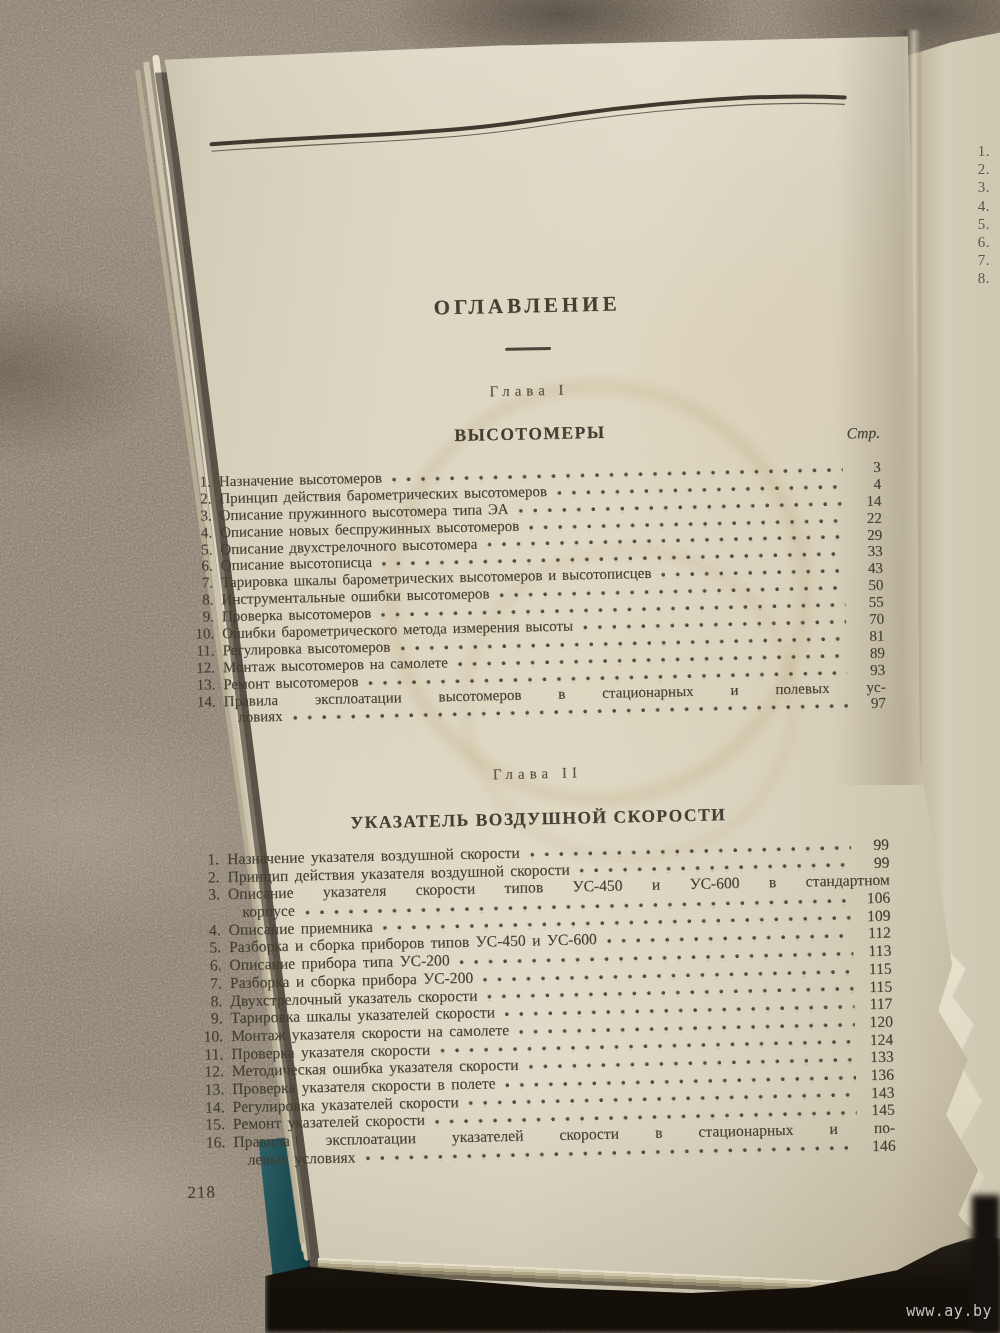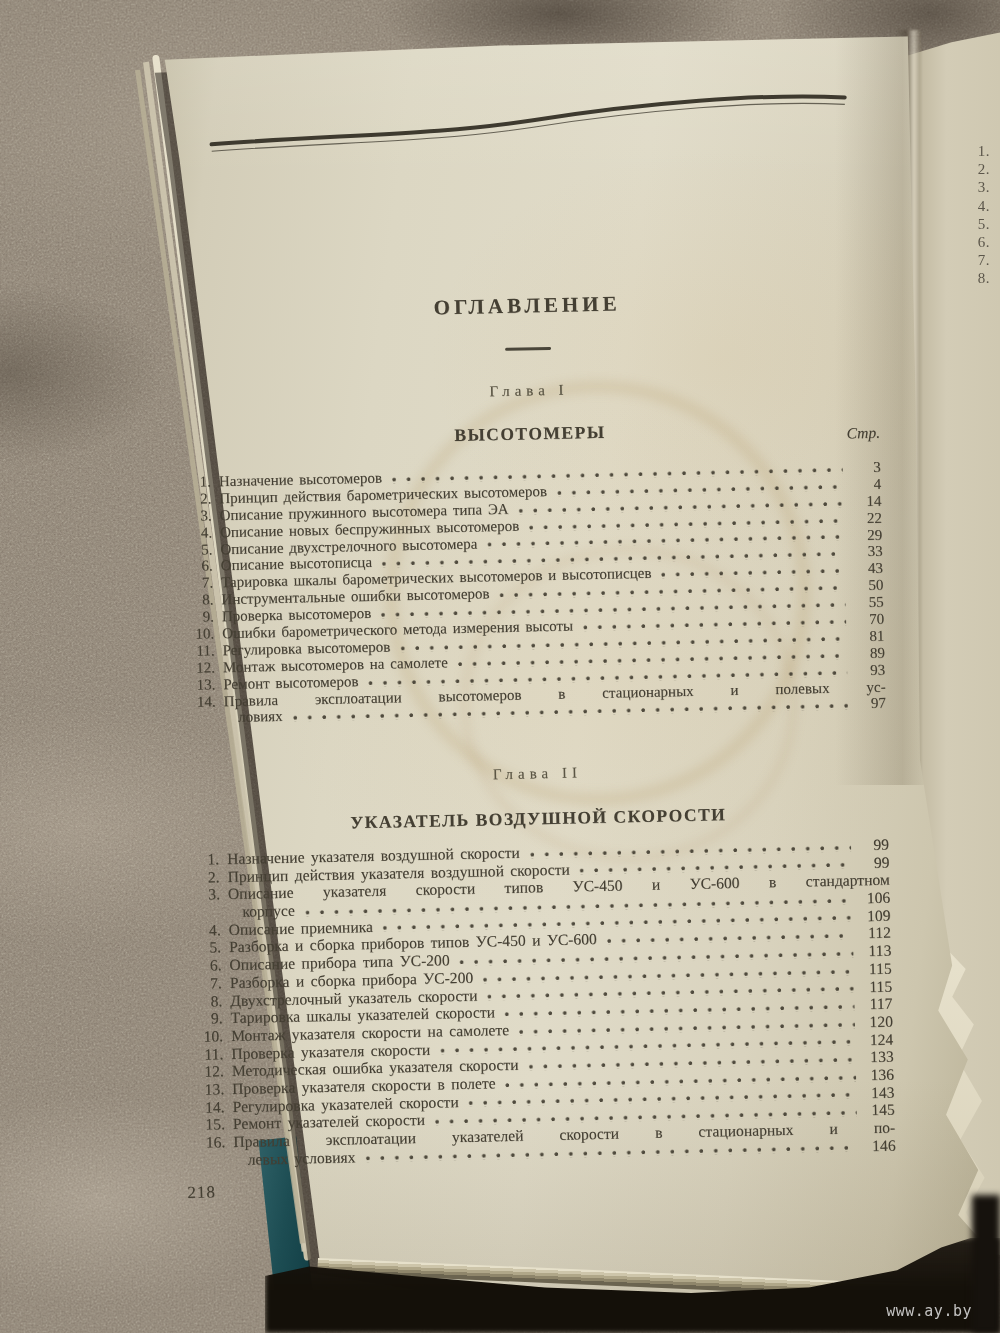--- a/index.html
+++ b/index.html
@@ -105,21 +105,21 @@
   .num{flex:none;width:30px;text-align:right;margin-right:8px;}
   .title{white-space:nowrap;}
   .jline{flex:1;white-space:normal;text-align:justify;text-align-last:justify;}
   .indent{margin-left:14px;}
   .dots{flex:1;height:6px;align-self:flex-end;margin:0 4px 3px 10px;
     background-image:radial-gradient(circle at 2.2px 2.2px, rgba(64,59,47,.9) 1.5px, rgba(64,59,47,0) 2.2px);
     background-size:14.5px 6px;background-repeat:repeat-x;}
   .pg{flex:none;min-width:34px;text-align:right;}
   .pagenum-218{left:46px;top:1150px;font-size:17px;letter-spacing:1px;}
 
-  .watermark{right:28px;bottom:13px;z-index:10;font-family:"DejaVu Sans Mono",monospace;
+  .watermark{right:8px;bottom:13px;z-index:10;font-family:"DejaVu Sans Mono",monospace;
     font-size:15px;color:#d6d6d6;opacity:.9;letter-spacing:.5px;}
 </style>
 </head>
 <body>
 
 <div class="abs carpet">
   <svg width="1000" height="1333" xmlns="http://www.w3.org/2000/svg">
     <defs>
       <filter id="grain" x="0" y="0" width="100%" height="100%">
         <feTurbulence type="fractalNoise" baseFrequency="0.5" numOctaves="4" seed="11" stitchTiles="stitch"></feTurbulence>

